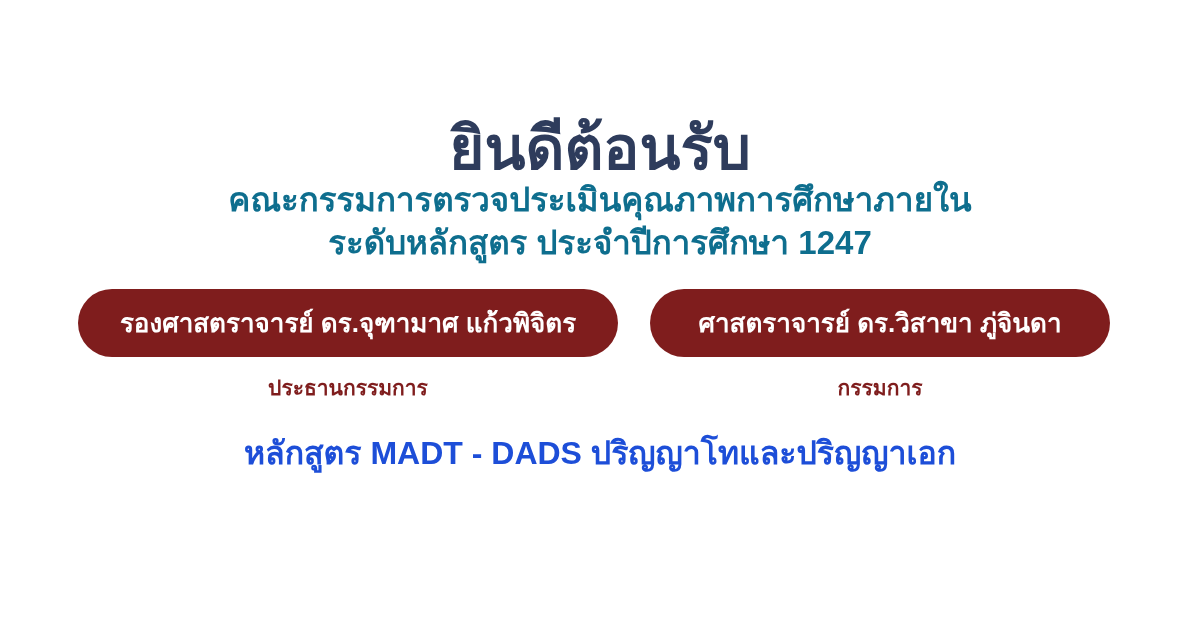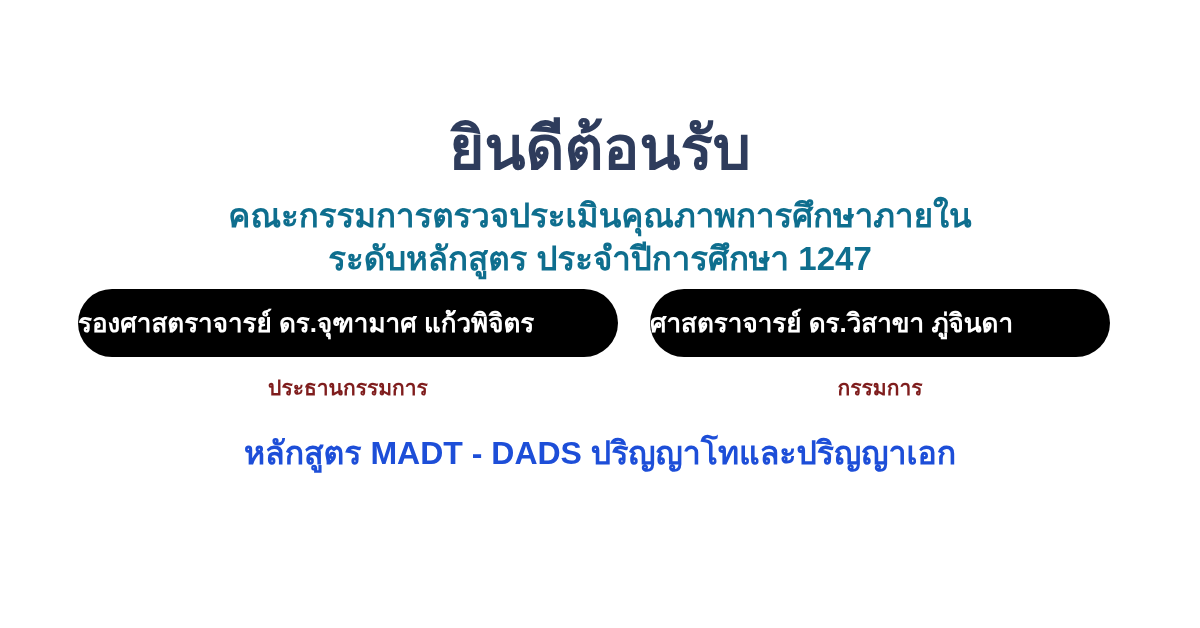--- a/index.html
+++ b/index.html
@@ -37,21 +37,20 @@
     margin-top: 32px;
   }
 
   
   .subtitle-block {
     position: absolute;
     left: 0;
     top: 178px;
     width: 1200px;
     text-align: center;
-    margin-top: 16px;
   }
   .subtitle-line {
     display: block;
     font-size: 33px;
     line-height: 43px;
     font-weight: bold;
     color: #0e6e8e;
     white-space: nowrap;
   }
 
@@ -60,24 +59,25 @@
     position: absolute;
     left: 78px;
     top: 289px;
     width: 1032px;
     height: 68px;
     display: flex;
     justify-content: space-between;
     align-items: stretch;
   }
   .name-pill {
-    background: #000000;
+    background: #7f1d1d;
     border-radius: 34px;
     display: flex;
     align-items: center;
+    justify-content: center;
     box-sizing: border-box;
     height: 68px;
   }
   .name-pill.left  { width: 540px; }
   .name-pill.right { width: 460px; }
   .name-pill .pill-text {
     color: #ffffff;
     font-size: 26px;
     font-weight: bold;
     line-height: 30px;

